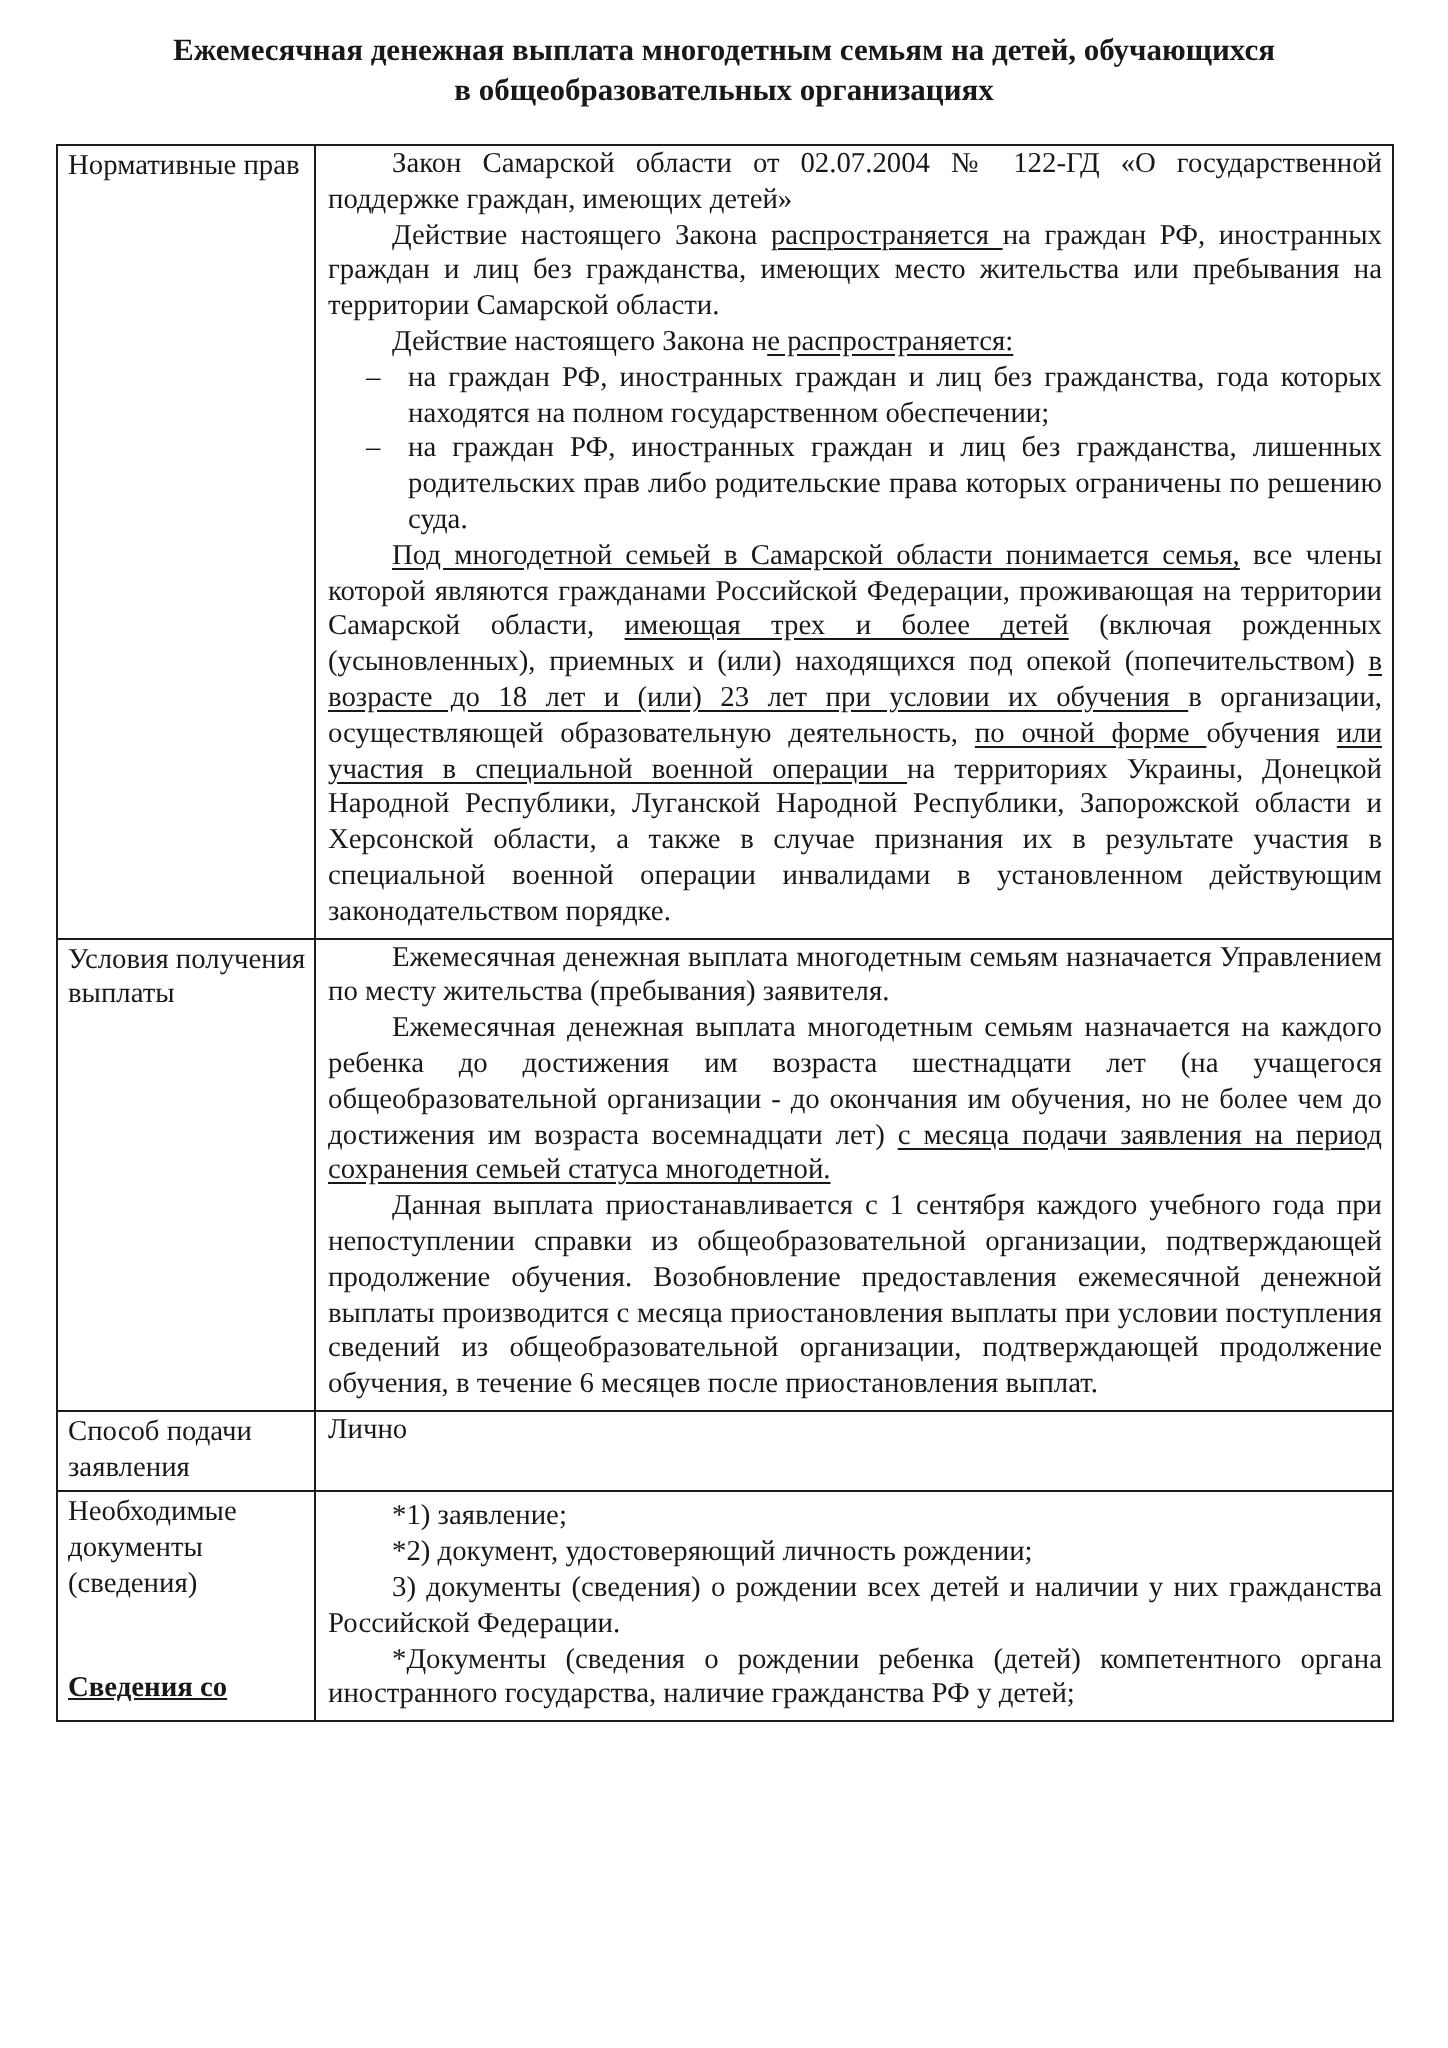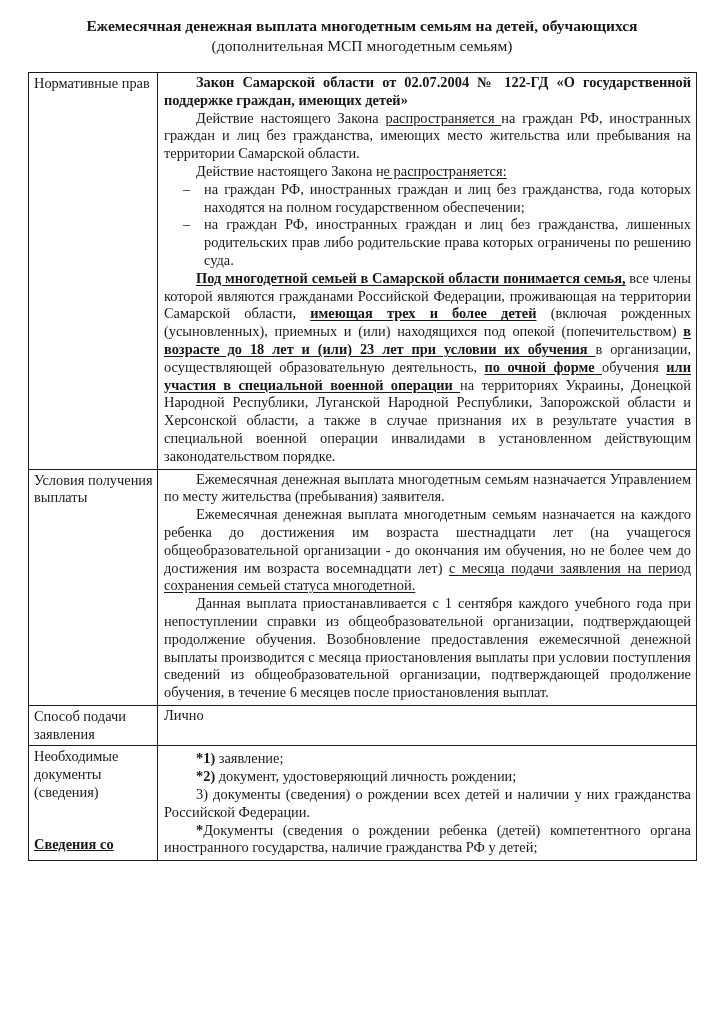--- a/index.html
+++ b/index.html
@@ -54,34 +54,34 @@
     text-align: justify;
   }
   .para.indent { text-indent: 32px; }
   .para.center { text-align: center; }
   .para.plain  { text-align: left; }
   .para.list   { padding-left: 40px; position: relative; }
   .para.first-gap { margin-top: 3px; }
 
   .dash { position: absolute; left: 19px; top: 0; }
 
-  .seg.b { font-weight: bold; }
+  .seg.b { font-weight: normal; }
   .seg.u { text-decoration: underline; text-underline-offset: 2px; }
 
   
   tr[data-row="1"] td.content-cell { height: 36px; }
   tr[data-row="3"] td.content-cell { height: 28px; }
   tr[data-row="4"] td.content-cell { height: 104px; }
 </style>
 </head>
 <body>
 
 <div class="page">
   <div class="title-line">Ежемесячная денежная выплата многодетным семьям на детей, обучающихся</div>
-  <div class="subtitle-line">(дополнительная МСП многодетным семьям)</div>
+  <div class="title-line">в общеобразовательных организациях</div>
 
   <table class="info-table">
     <tbody>
         <tr data-row="0">
           <td class="label-cell">
             <div class="label-block">Нормативные прав</div>
           </td>
           <td class="content-cell">
             <div class="para indent"><span class="seg b">Закон Самарской области от 02.07.2004 № 122-ГД «О государственной поддержке граждан, имеющих детей»</span></div>
             <div class="para indent"><span class="seg">Действие настоящего Закона </span><span class="seg u">распространяется </span><span class="seg">на граждан РФ, иностранных граждан и лиц без гражданства, имеющих место жительства или пребывания на территории Самарской области.</span></div>

